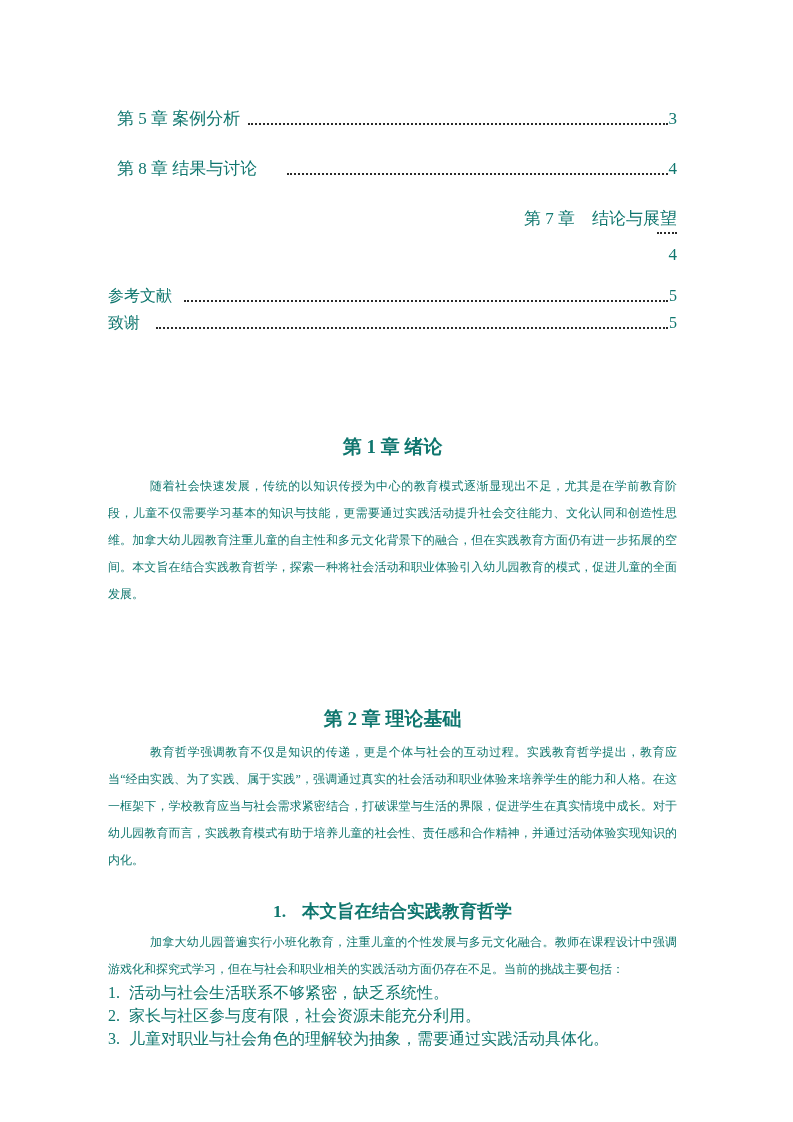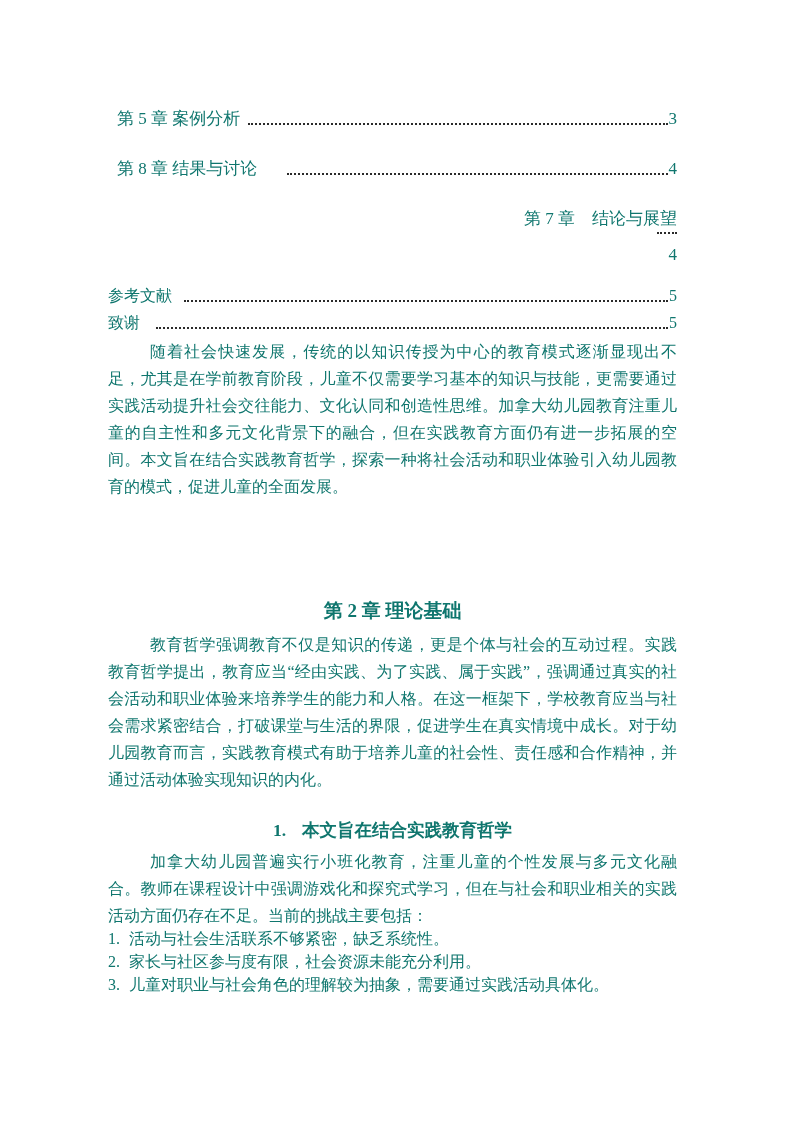--- a/index.html
+++ b/index.html
@@ -58,25 +58,25 @@
     font-weight: 700;
     line-height: 30px;
     margin: 22px 0 0 0;
     display: flex;
     justify-content: center;
   }
   .sec-title .sec-num { margin-right: 16px; }
 
   
   .body-para {
-    font-size: 16px;
+    font-size: 12px;
     line-height: 27px;
     text-align: justify;
     text-indent: 42px;
-    margin: 2px 0 0 0;
+    margin: 11px 0 0 0;
   }
   .body-para.p2 { margin-top: 5px; }
   .body-para.p3 { margin-top: 3px; }
 
   
   .challenge-list {
     margin: -2px 0 0 0;
     padding: 0;
     font-size: 16px;
     line-height: 23px;
@@ -117,20 +117,21 @@
     </div>
 
     <div class="toc-entry toc-ref">
       <span class="toc-label">致谢</span>
       <span class="leader"></span>
       <span class="toc-page">5</span>
     </div>
 
   </div>
 
+  <h1 class="ch-title">第 1 章 绪论</h1>
 
   <p class="body-para p1">随着社会快速发展，传统的以知识传授为中心的教育模式逐渐显现出不足，尤其是在学前教育阶段，儿童不仅需要学习基本的知识与技能，更需要通过实践活动提升社会交往能力、文化认同和创造性思维。加拿大幼儿园教育注重儿童的自主性和多元文化背景下的融合，但在实践教育方面仍有进一步拓展的空间。本文旨在结合实践教育哲学，探索一种将社会活动和职业体验引入幼儿园教育的模式，促进儿童的全面发展。</p>
 
   <h1 class="ch-title second">第 2 章 理论基础</h1>
 
   <p class="body-para p2">教育哲学强调教育不仅是知识的传递，更是个体与社会的互动过程。实践教育哲学提出，教育应当“经由实践、为了实践、属于实践”，强调通过真实的社会活动和职业体验来培养学生的能力和人格。在这一框架下，学校教育应当与社会需求紧密结合，打破课堂与生活的界限，促进学生在真实情境中成长。对于幼儿园教育而言，实践教育模式有助于培养儿童的社会性、责任感和合作精神，并通过活动体验实现知识的内化。</p>
 
   <h2 class="sec-title">
     <span class="sec-num">1.</span>
     <span class="sec-text">本文旨在结合实践教育哲学</span>

